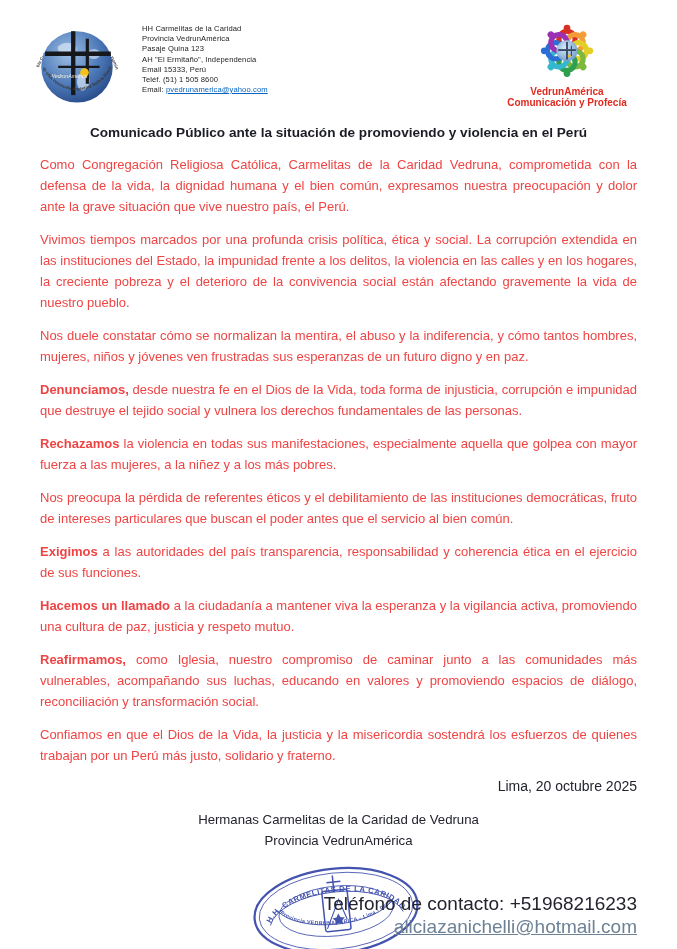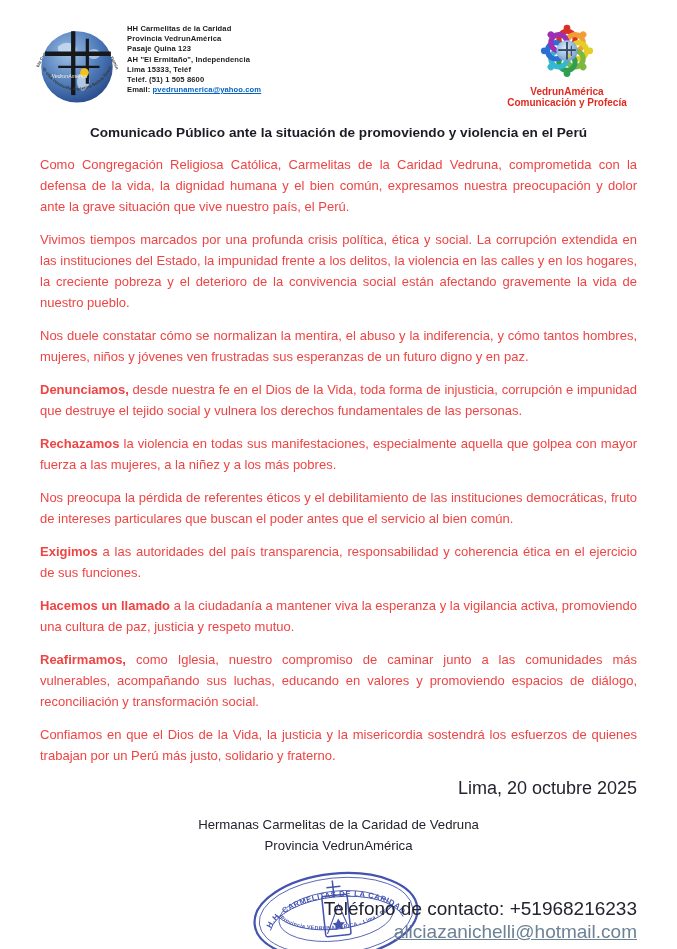--- a/index.html
+++ b/index.html
@@ -10,22 +10,22 @@
     color: #23242e;
     position: relative;
     overflow: hidden;
   }
   .page { padding: 18px 40px 0 40px; }
 
   
   .header { display: flex; align-items: flex-start; }
   .logo-left { width: 94px; height: 94px; margin-left: -10px; flex: 0 0 auto; }
   .letterhead {
-    margin-left: 3px; padding-top: 6px;
-    font-size: 7.6px; font-weight: bold; line-height: 1.34;
+    margin-left: 18px; padding-top: 6px;
+    font-size: 7.6px; font-weight: normal; line-height: 1.34;
     color: #1d1d1d; letter-spacing: 0.1px;
   }
   .letterhead .lh-email-link { color: #0563c1; text-decoration: underline; cursor: pointer; }
   .header-spacer { flex: 1; }
   .logo-right { width: 140px; text-align: center; flex: 0 0 auto; padding-top: 2px; }
   .logo-right svg { width: 88px; height: 66px; display: block; margin: 0 auto; }
   .logo-right .lr-title { font-size: 10px; font-weight: bold; color: #e02b20; line-height: 1.1; }
   .logo-right .lr-subtitle { font-size: 10px; font-weight: bold; color: #e02b20; line-height: 1.15; }
 
   
@@ -33,21 +33,21 @@
     margin-top: 13px;
     text-align: center; font-weight: bold; font-size: 13.6px; color: #1b1c26;
   }
   .body-text { margin-top: 14px; }
   .body-text p {
     font-size: 13px; line-height: 21px; text-align: justify;
     margin-bottom: 12px; color: #ef4444;
   }
   .body-text p b { font-weight: bold; }
 
-  .dateline { text-align: right; font-size: 18px; margin-top: 2px; }
+  .dateline { text-align: right; font-size: 14px; margin-top: 2px; }
 
   .signature { text-align: center; font-size: 13.2px; line-height: 21px; margin-top: 15px; }
 
   
   .footer { position: relative; height: 120px; margin-top: 13px; }
   .seal { position: absolute; left: 204px; top: 0; width: 184px; height: 94px; }
   .contact { position: absolute; right: 0; top: 28px; text-align: right; font-size: 19px; line-height: 23px; }
   .contact .contact-email { color: #6d8295; text-decoration: underline; cursor: pointer; }
 </style>
 </head>
@@ -85,21 +85,21 @@
       <text font-size="4.6" fill="#3a3a3a" font-weight="bold">
         <textPath href="#ringBot" startOffset="50%" text-anchor="middle">Uruguay USA Venezuela Argentina Bolivia Brasil Chile</textPath>
       </text>
     </svg>
 
     <div class="letterhead">
       <div>HH Carmelitas de la Caridad</div>
       <div>Provincia VedrunAmérica</div>
       <div>Pasaje Quina 123</div>
       <div>AH "El Ermitaño", Independencia</div>
-      <div>Lima 15333, Teléf</div>
+      <div>Email 15333, Perú</div>
       <div>Teléf. (51) 1 505 8600</div>
       <div><span>Email: </span><span class="lh-email-link">pvedrunamerica@yahoo.com</span></div>
     </div>
 
     <div class="header-spacer"></div>
 
     <div class="logo-right">
       <svg viewBox="0 0 120 86">
         <defs>
           <radialGradient id="gglobe2" cx="40%" cy="35%" r="80%">

